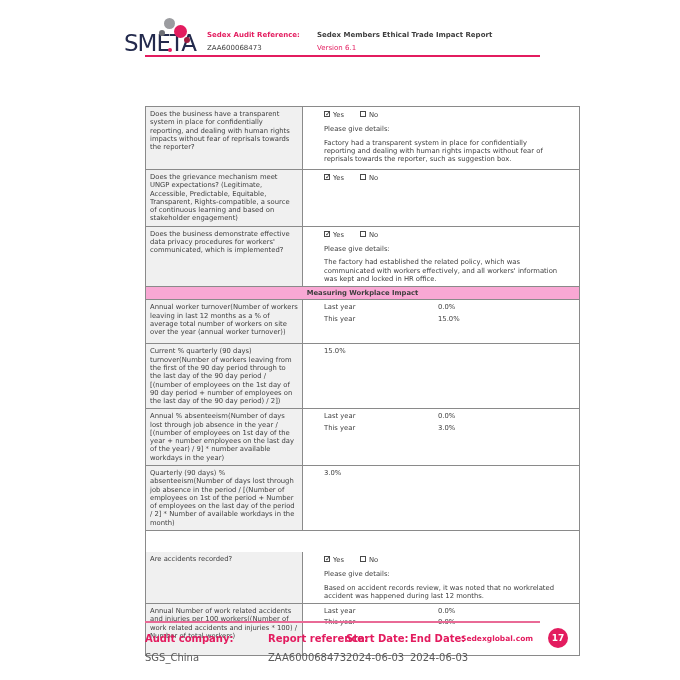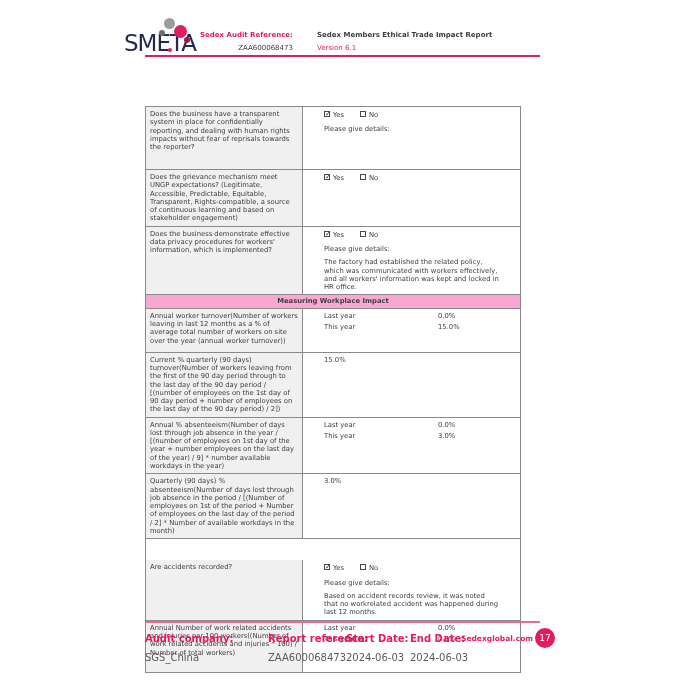--- a/index.html
+++ b/index.html
@@ -10,28 +10,28 @@
   .logo { position:absolute; left:124px; top:22px; width:80px; height:42px; }
   .logo-text { font-size:23px; font-weight:normal; color:#232a4d; letter-spacing:-1px; position:absolute; left:0; top:8px; }
   .dot { position:absolute; border-radius:50%; }
   .dot-gray-lg   { width:11px; height:11px; background:#9b9ca0; left:40px; top:-4px; }
   .dot-gray-sm   { width:6px;  height:6px;  background:#6d6f75; left:35px; top:8px; }
   .dot-pink-lg   { width:13px; height:13px; background:#e31c5f; left:50px; top:3px; }
   .dot-red-sm    { width:6px;  height:6px;  background:#9e1b3f; left:60px; top:15px; }
   .dot-pink-dot  { width:4px;  height:4px;  background:#e31c5f; left:44px; top:26px; }
 
   .hdr-col { position:absolute; top:29px; font-size:7px; line-height:1.8; }
-  .hdr-col-1 { left:200px;text-align:right; }
+  .hdr-col-1 { left:207px; }
   .hdr-col-2 { left:317px; }
   .pink { color:#e31c5f; }
   .bold { font-weight:bold; }
   .hdr-rule { position:absolute; left:145px; top:55px; width:395px; height:2px; background:#e31c5f; }
 
   
-  .audit-table { position:absolute; left:145px; top:106px; width:376px; border:1px solid #8a8a8a; font-size:6.8px; line-height:1.22; }
+  .audit-table { position:absolute; left:145px; top:106px; width:435px; border:1px solid #8a8a8a; font-size:6.8px; line-height:1.22; }
   .trow { display:flex; border-bottom:1px solid #8a8a8a; }
   .trow:last-child { border-bottom:none; }
   .qcell { flex:0 0 157px; background:#f0f0f0; border-right:1px solid #8a8a8a; padding:3px 4px; }
   .acell { flex:1; padding:3px 21px; }
   .r1  { min-height:63px; } .r2 { min-height:55px; } .r3 { min-height:53px; }
   .r5  { min-height:44px; } .r6 { min-height:63px; } .r7 { min-height:52px; }
   .r8  { min-height:60px; } .r9 { min-height:46px;margin-top:21px; } .r10{ min-height:51px; }
   .section-row { background:#f9a8d4; border-bottom:1px solid #8a8a8a; text-align:center; font-weight:bold; padding:2px 0; }
 
   .yes-no { display:flex; gap:16px; margin-top:1px; }
@@ -42,21 +42,21 @@
   .kv { display:flex; }
   .kv .k { flex:0 0 114px; }
   .kv + .kv { margin-top:3px; }
 
   
   .ftr-rule { position:absolute; left:145px; top:621px; width:395px; height:2px; background:#e96a96; }
   .ftr-col { position:absolute; top:629px; font-size:10px; line-height:1.9; }
   .f1 { left:145px; } .f2 { left:268px; } .f3 { left:346px; } .f4 { left:410px; }
   .ftr-value { color:#5a5a5a; }
   .site-link { position:absolute; left:461px; top:634px; font-size:7.5px; font-weight:bold; color:#e31c5f; }
-  .page-badge { position:absolute; left:535px; top:628px; width:20px; height:20px; border-radius:50%; background:#e31c5f; color:#ffffff; font-size:9px; font-weight:normal; display:flex; align-items:center; justify-content:center; }
+  .page-badge { position:absolute; left:548px; top:628px; width:20px; height:20px; border-radius:50%; background:#e31c5f; color:#ffffff; font-size:9px; font-weight:bold; display:flex; align-items:center; justify-content:center; }
 </style>
 </head>
 <body>
 
 <div class="logo">
   <span class="logo-text">SMETA</span>
   <span class="dot dot-gray-lg"></span>
   <span class="dot dot-gray-sm"></span>
   <span class="dot dot-pink-lg"></span>
   <span class="dot dot-red-sm"></span>
@@ -78,35 +78,36 @@
 <div class="audit-table">
 
   <div class="trow r1">
     <div class="qcell">Does the business have a transparent system in place for confidentially reporting, and dealing with human rights impacts without fear of reprisals towards the reporter?</div>
     <div class="acell">
       <div class="yes-no">
         <span><span class="cb checked"></span><span>Yes</span></span>
         <span><span class="cb"></span><span>No</span></span>
       </div>
       <div class="details-prompt">Please give details:</div>
+      <div class="details-text">Factory had a transparent system in place for confidentially reporting and dealing with human rights impacts without fear of reprisals towards the reporter, such as suggestion box.</div>
     </div>
   </div>
 
   <div class="trow r2">
     <div class="qcell">Does the grievance mechanism meet UNGP expectations? (Legitimate, Accessible, Predictable, Equitable, Transparent, Rights-compatible, a source of continuous learning and based on stakeholder engagement)</div>
     <div class="acell">
       <div class="yes-no">
         <span><span class="cb checked"></span><span>Yes</span></span>
         <span><span class="cb"></span><span>No</span></span>
       </div>
     </div>
   </div>
 
   <div class="trow r3">
-    <div class="qcell">Does the business demonstrate effective data privacy procedures for workers' information, which is implemented?</div>
+    <div class="qcell">Does the business demonstrate effective data privacy procedures for workers' communicated, which is implemented?</div>
     <div class="acell">
       <div class="yes-no">
         <span><span class="cb checked"></span><span>Yes</span></span>
         <span><span class="cb"></span><span>No</span></span>
       </div>
       <div class="details-prompt">Please give details:</div>
       <div class="details-text">The factory had established the related policy, which was communicated with workers effectively, and all workers' information was kept and locked in HR office.</div>
     </div>
   </div>
 

